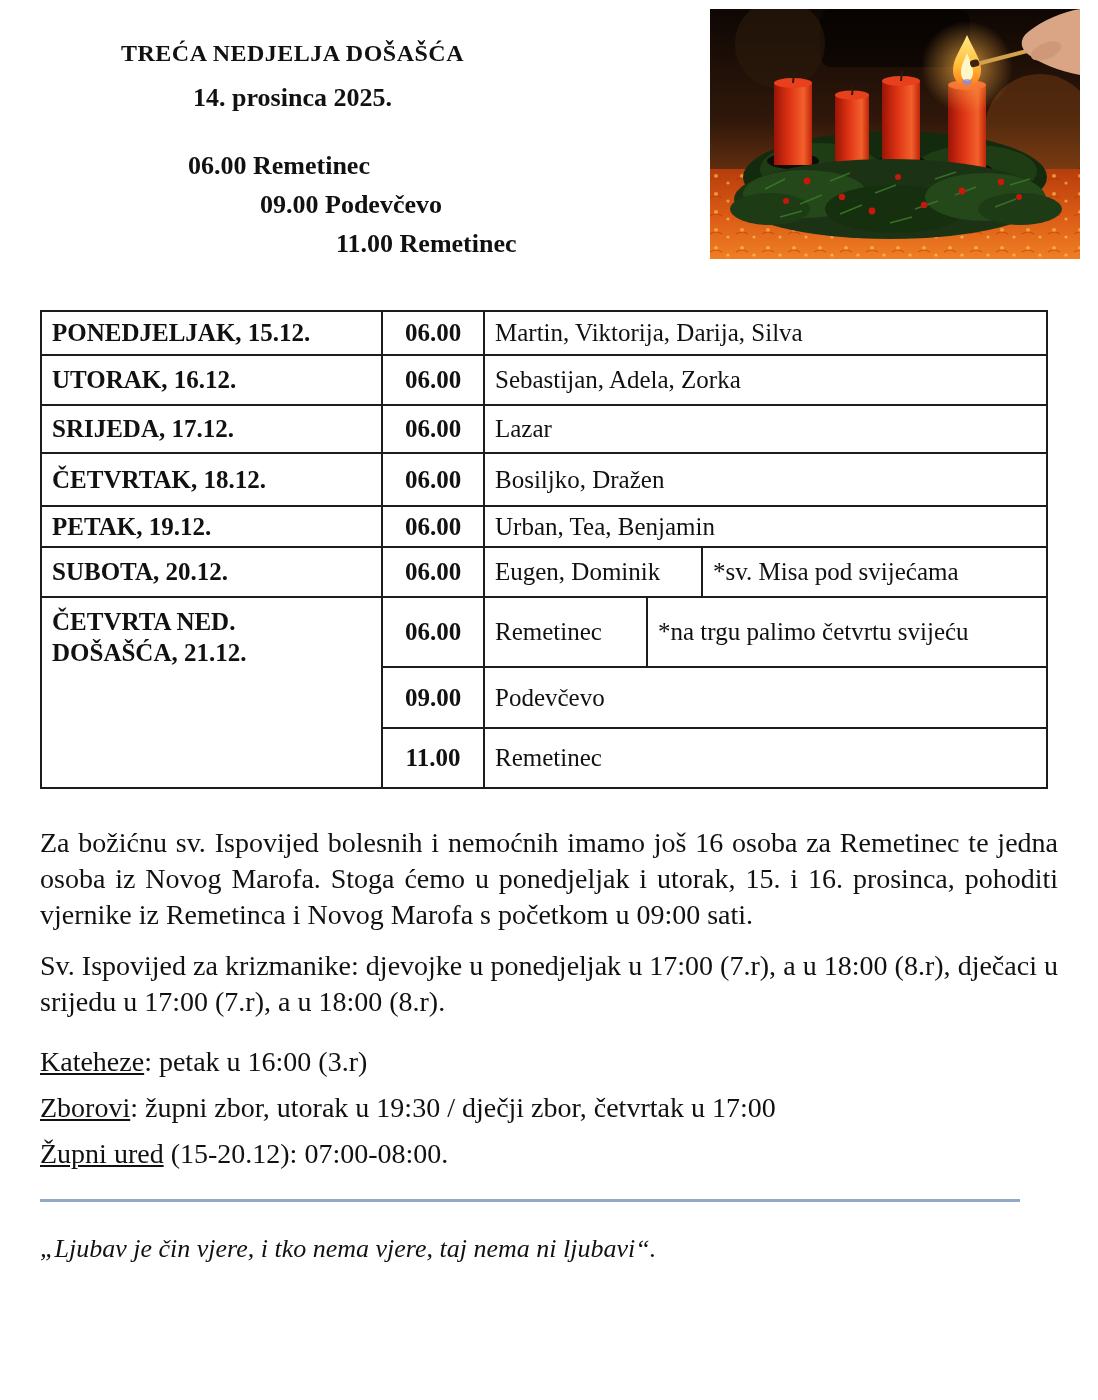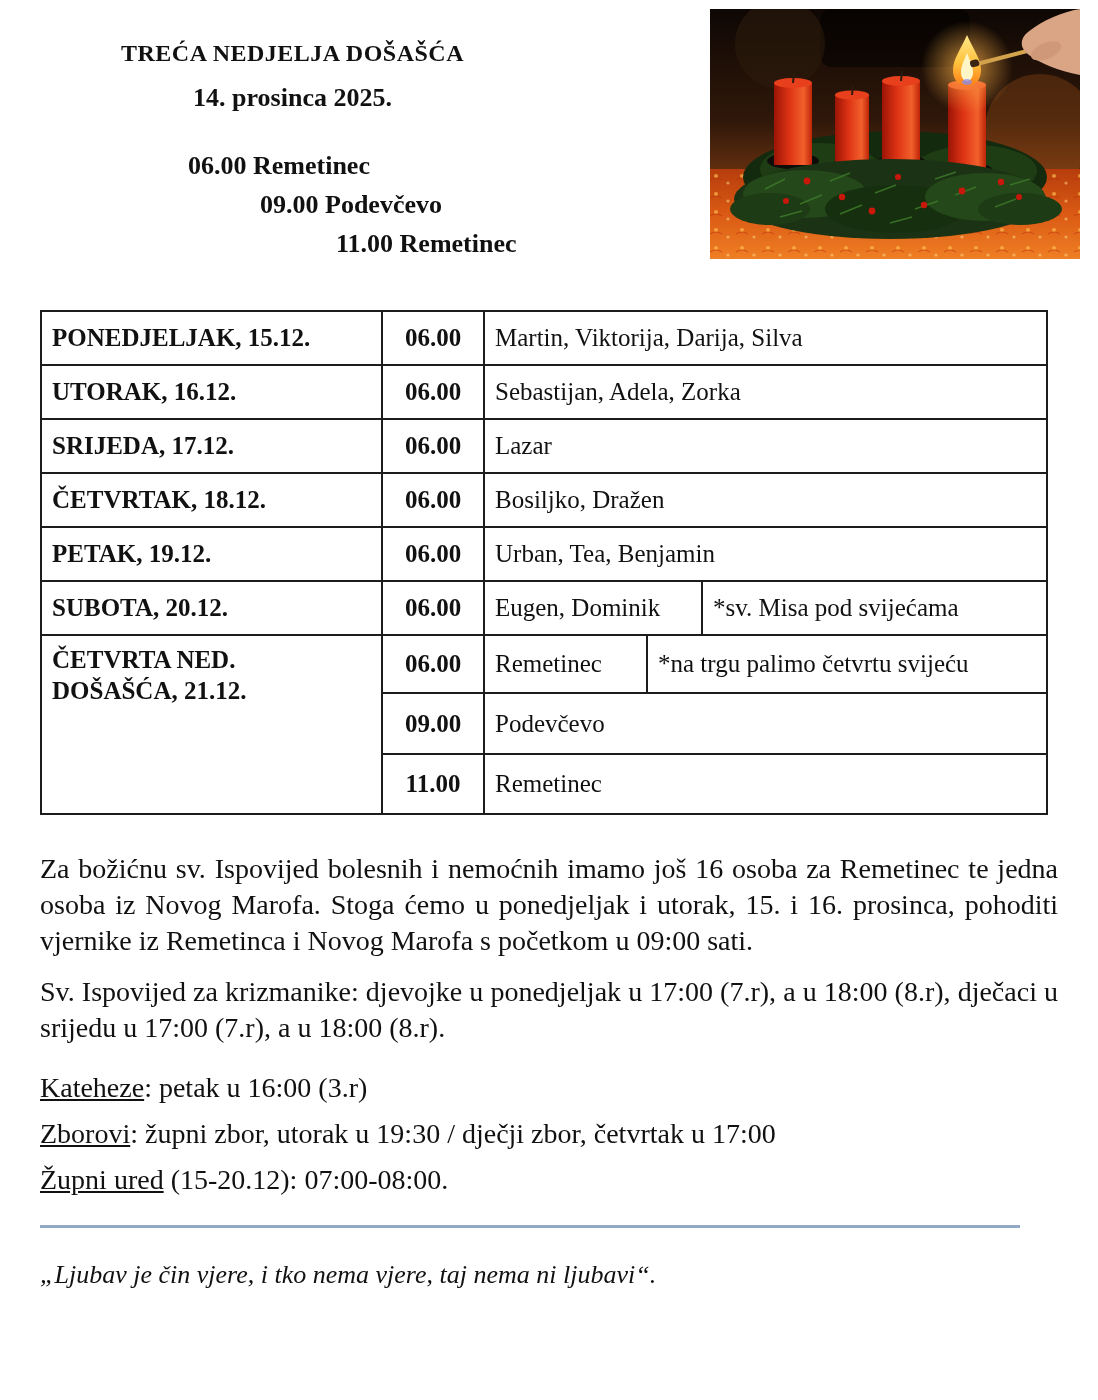--- a/index.html
+++ b/index.html
@@ -57,35 +57,35 @@
   
   .schedule {
     margin: 0 40px;
     width: 1006px;
     border-collapse: collapse;
     table-layout: fixed;
     font-size: 25px;
   }
   .schedule td {
     border: 2px solid #1c1c1c;
-    padding: 12px 10px;
+    padding: 2px 10px;
     vertical-align: middle;
     overflow: hidden;
     white-space: nowrap;
   }
   .schedule td.day  { font-weight: bold; }
   .schedule td.time { font-weight: bold; text-align: center; padding: 2px 4px; }
   .schedule td.sunday-day { vertical-align: top; padding-top: 8px; white-space: normal; line-height: 31px; }
   .schedule tr:nth-child(1) { height: 44px; }
   .schedule tr:nth-child(2) { height: 50px; }
   .schedule tr:nth-child(3) { height: 48px; }
   .schedule tr:nth-child(4) { height: 53px; }
   .schedule tr:nth-child(5) { height: 41px; }
   .schedule tr:nth-child(6) { height: 50px; }
-  .schedule tr:nth-child(7) { height: 58px; }
+  .schedule tr:nth-child(7) { height: 70px; }
   .schedule tr:nth-child(8) { height: 61px; }
   .schedule tr:nth-child(9) { height: 60px; }
 
   
   .notices {
     margin: 36px 40px 0 40px;
     font-size: 28px;
     line-height: 36px;
   }
   .notices p { margin: 0 0 15px 0; text-align: justify; }

